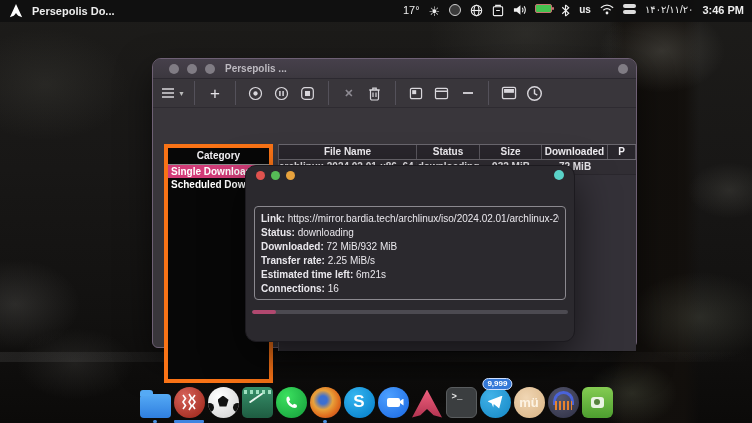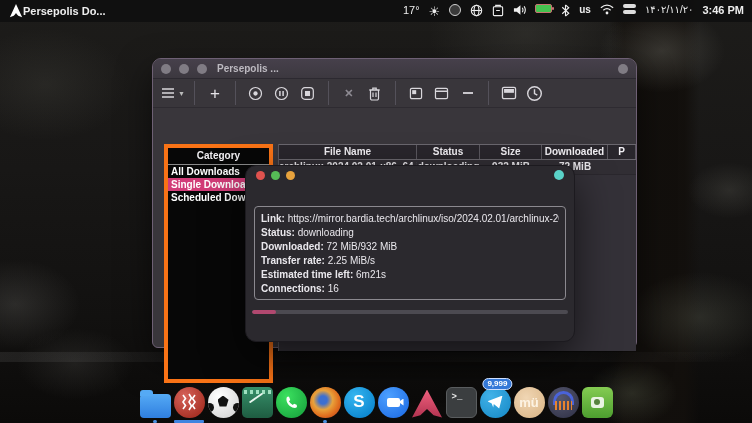--- a/index.html
+++ b/index.html
@@ -20,39 +20,39 @@
       radial-gradient(ellipse 60px 40px at 97% 45%, rgba(130,130,120,.2), transparent 70%),
       linear-gradient(90deg, transparent 0 81%, rgba(18,15,12,.95) 83% 91%, transparent 93%),
       linear-gradient(180deg, #1d1c1a 0%, #181716 40%, #121110 75%, #0b0a09 100%);
   }
   #wallpaper .streak { position:absolute; left:0; right:0; top:352px; height:10px;
     background:linear-gradient(90deg, rgba(200,200,200,.10), rgba(60,60,60,.05) 40%, rgba(180,180,180,.08) 70%, transparent); }
 
   
   #menubar { position:absolute; left:0; top:0; width:752px; height:22px; z-index:40;
     background:rgba(16,16,16,.96); display:flex; align-items:center; color:#eee; font-size:11px; }
-  #menubar .left { display:flex; align-items:center; padding-left:9px; }
+  #menubar .left { display:flex; align-items:center; gap:9px; padding-left:9px; }
   #menubar .appname { font-weight:700; font-size:11px; }
   #menubar .right { margin-left:auto; display:flex; align-items:flex-start; gap:9px; padding-right:8px; }
   .mb-icon { display:inline-flex; align-items:center; justify-content:center; }
   .sun-glyph { font-size:13px; color:#eee; }
   .circle-glyph { width:12px; height:12px; border-radius:50%; background:#3a3a3a; border:1px solid #cfcfcf; }
   .battery { width:17px; height:9px; border:1px solid #c87272; border-radius:2px; position:relative; background:#45c24f; }
   .battery:after { content:""; position:absolute; right:-3px; top:2px; width:2px; height:3px; background:#c87272; border-radius:1px; }
   .bars { display:flex; flex-direction:column; gap:2px; }
   .bars span { width:13px; height:4px; background:#ddd; border-radius:2px; display:block; }
   .kbd { font-size:10px; font-weight:700; }
   .date-fa { font-size:10px; letter-spacing:.3px; }
   .time { font-weight:600; }
 
   
   #main-window { position:absolute; left:152px; top:58px; width:485px; height:290px; z-index:10;
     background:#39363b; border:1px solid #6e6074; border-radius:9px 9px 6px 6px;
     box-shadow:0 14px 34px rgba(0,0,0,.55); }
-  #mw-titlebar { height:20px; display:flex; align-items:center; gap:8px; padding-left:8px;
+  #mw-titlebar { height:20px; display:flex; align-items:center; gap:8px; padding-left:16px;
     background:linear-gradient(180deg,#46404b,#3c383f); border-radius:8px 8px 0 0;
     border-bottom:1px solid #2c2930; }
   .tl-dot { width:10px; height:10px; border-radius:50%; background:#807c84; }
   #mw-titlebar .wtitle { color:#bcb9c0; font-size:10px; font-weight:700; margin-left:2px; }
   #mw-titlebar .tl-right { margin-left:auto; margin-right:8px; }
 
   #mw-toolbar { height:29px; display:flex; align-items:center; gap:4px; padding:0 8px;
     border-bottom:1px solid #2e2b31; }
   .tb-btn { height:24px; min-width:22px; display:flex; align-items:center; justify-content:center;
     color:#d9d7dc; }
@@ -314,21 +314,20 @@
         <svg width="17" height="17" viewBox="0 0 18 18">
             <circle cx="9" cy="9" r="7.2" fill="none" stroke="#d9d7dc" stroke-width="1.5"></circle>
             <path d="M9 4.5 V9 L12 10.8" fill="none" stroke="#d9d7dc" stroke-width="1.5"></path>
           </svg>
       </span>
     </div>
 
     <div id="mw-body">
       <div id="sidebar">
         <div class="cat-header">Category</div>
-        <div class="cat-item">All Downloads</div>
         <div class="cat-item selected">Single Downloads</div>
         <div class="cat-item">Scheduled Downloads</div>
       </div>
 
       <div id="dl-table">
         <div class="t-header">
           <span class="th c0">File Name</span>
           <span class="th c1">Status</span>
           <span class="th c2">Size</span>
           <span class="th c3">Downloaded</span>

